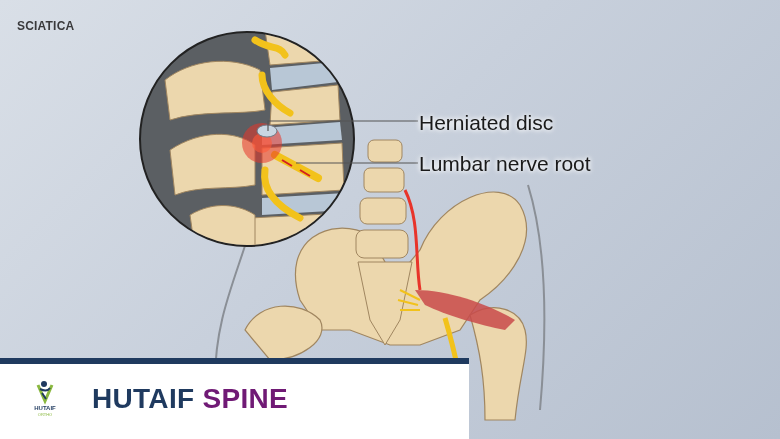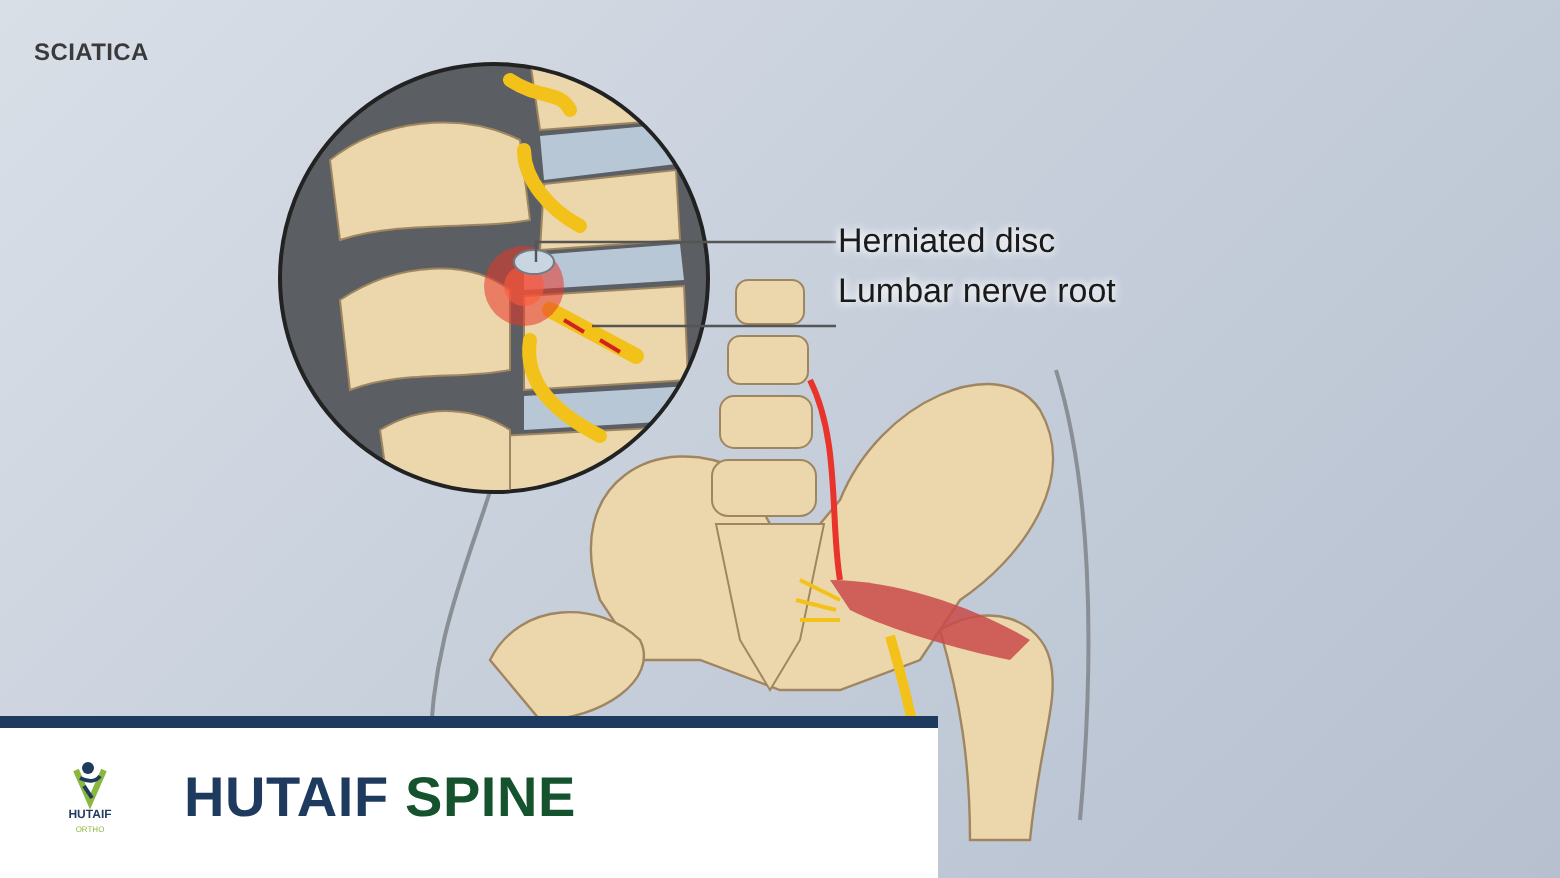--- a/index.html
+++ b/index.html
@@ -1,25 +1,25 @@
 <!DOCTYPE html>
 <html><head>
 <meta charset="utf-8">
 <style>
   html,body{margin:0;padding:0;}
   body{width:780px;height:439px;overflow:hidden;position:relative;
     font-family:"Liberation Sans",sans-serif;
     background:linear-gradient(135deg,#d9dfe7 0%,#c8d0dc 45%,#b6c0cf 100%);}
   .title{position:absolute;left:17px;top:19px;font-size:12px;font-weight:bold;color:#3a3a3c;letter-spacing:.2px;}
   .illus{position:absolute;left:0;top:0;width:780px;height:439px;}
-  .label{position:absolute;font-size:17px;color:#1a1a1a;text-shadow:0 0 4px #fff,0 0 6px #fff;}
+  .label{position:absolute;font-size:21px;color:#1a1a1a;text-shadow:0 0 4px #fff,0 0 6px #fff;}
   .banner{position:absolute;left:0;top:358px;width:469px;height:81px;background:#fff;border-top:6px solid #1f3a5f;box-sizing:border-box;}
   .logo{position:absolute;left:30px;top:15px;width:30px;height:40px;}
   .brand{position:absolute;left:92px;top:19px;font-size:28px;font-weight:bold;letter-spacing:.3px;}
-  .brand .a{color:#1f3a5f;} .brand .b{color:#14532d;}
+  .brand .a{color:#1f3a5f;} .brand .b{color:#701a75;}
   .logo-text{position:absolute;left:0;top:26px;width:30px;text-align:center;font-size:6px;font-weight:bold;color:#1f3a5f;}
   .logo-sub{position:absolute;left:0;top:33px;width:30px;text-align:center;font-size:4px;color:#8ab83f;}
 </style>
 </head>
 <body>
 
 <div class="title">SCIATICA</div>
 
 <svg class="illus" viewBox="0 0 780 439">
 
@@ -78,21 +78,21 @@
       <ellipse cx="267" cy="131" rx="10" ry="6" fill="#c9d6e2" stroke="#6e7b88"></ellipse>
       <path d="M282 160 L292 166 M300 170 L310 176" stroke="#d42020" stroke-width="2"></path>
     </g>
   </g>
 
   <path d="M268 131 L268 121 L418 121" stroke="#555" stroke-width="1.2" fill="none"></path>
   <path d="M296 163 L418 163" stroke="#555" stroke-width="1.2" fill="none"></path>
 </svg>
 
 <div class="label" style="left:419px;top:111px;">Herniated disc</div>
-<div class="label" style="left:419px;top:136px;text-align:center;">Lumbar nerve root</div>
+<div class="label" style="left:419px;top:152px;text-align:center;">Lumbar nerve root</div>
 
 <div class="banner">
   <div class="logo">
     <svg width="30" height="26" viewBox="0 0 30 26">
       <path d="M8 6 L15 22 L22 6" stroke="#8ab83f" stroke-width="3" fill="none"></path>
       <circle cx="14" cy="5" r="3" fill="#1f3a5f"></circle>
       <path d="M10 10 C14 12 18 12 20 9 M12 14 L16 20" stroke="#1f3a5f" stroke-width="2" fill="none"></path>
     </svg>
     <div class="logo-text">HUTAIF</div>
     <div class="logo-sub">ORTHO</div>

